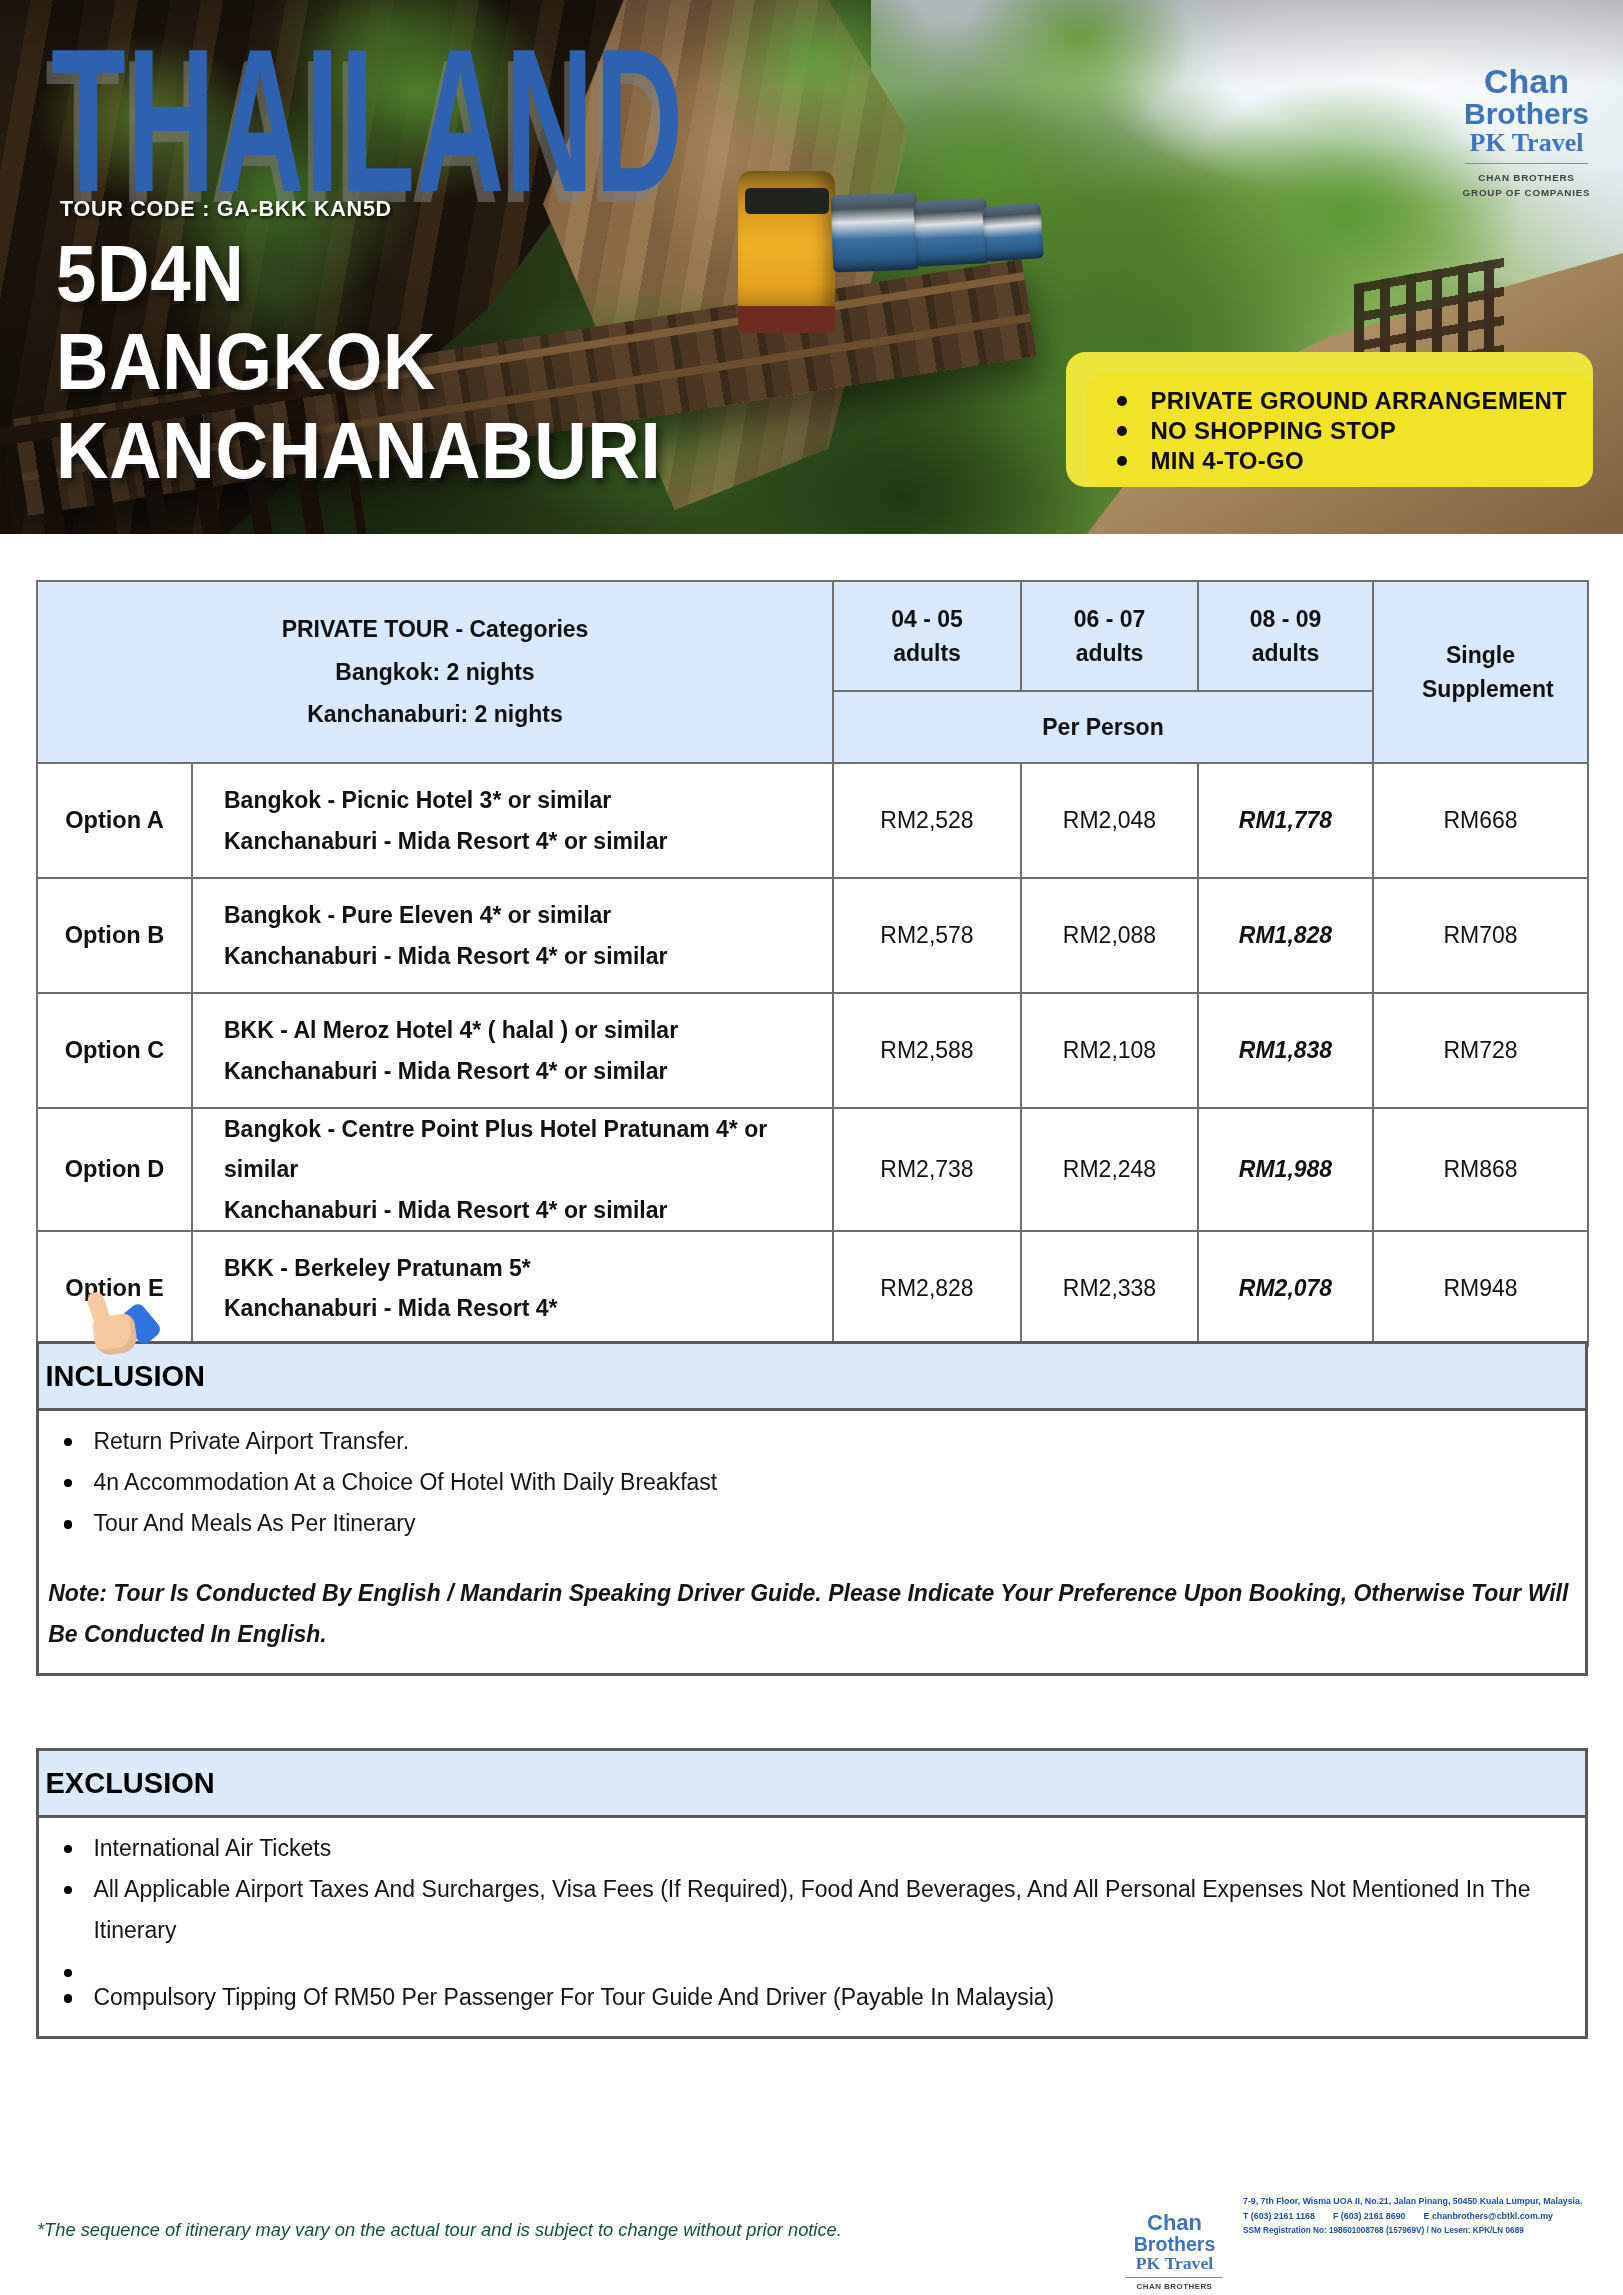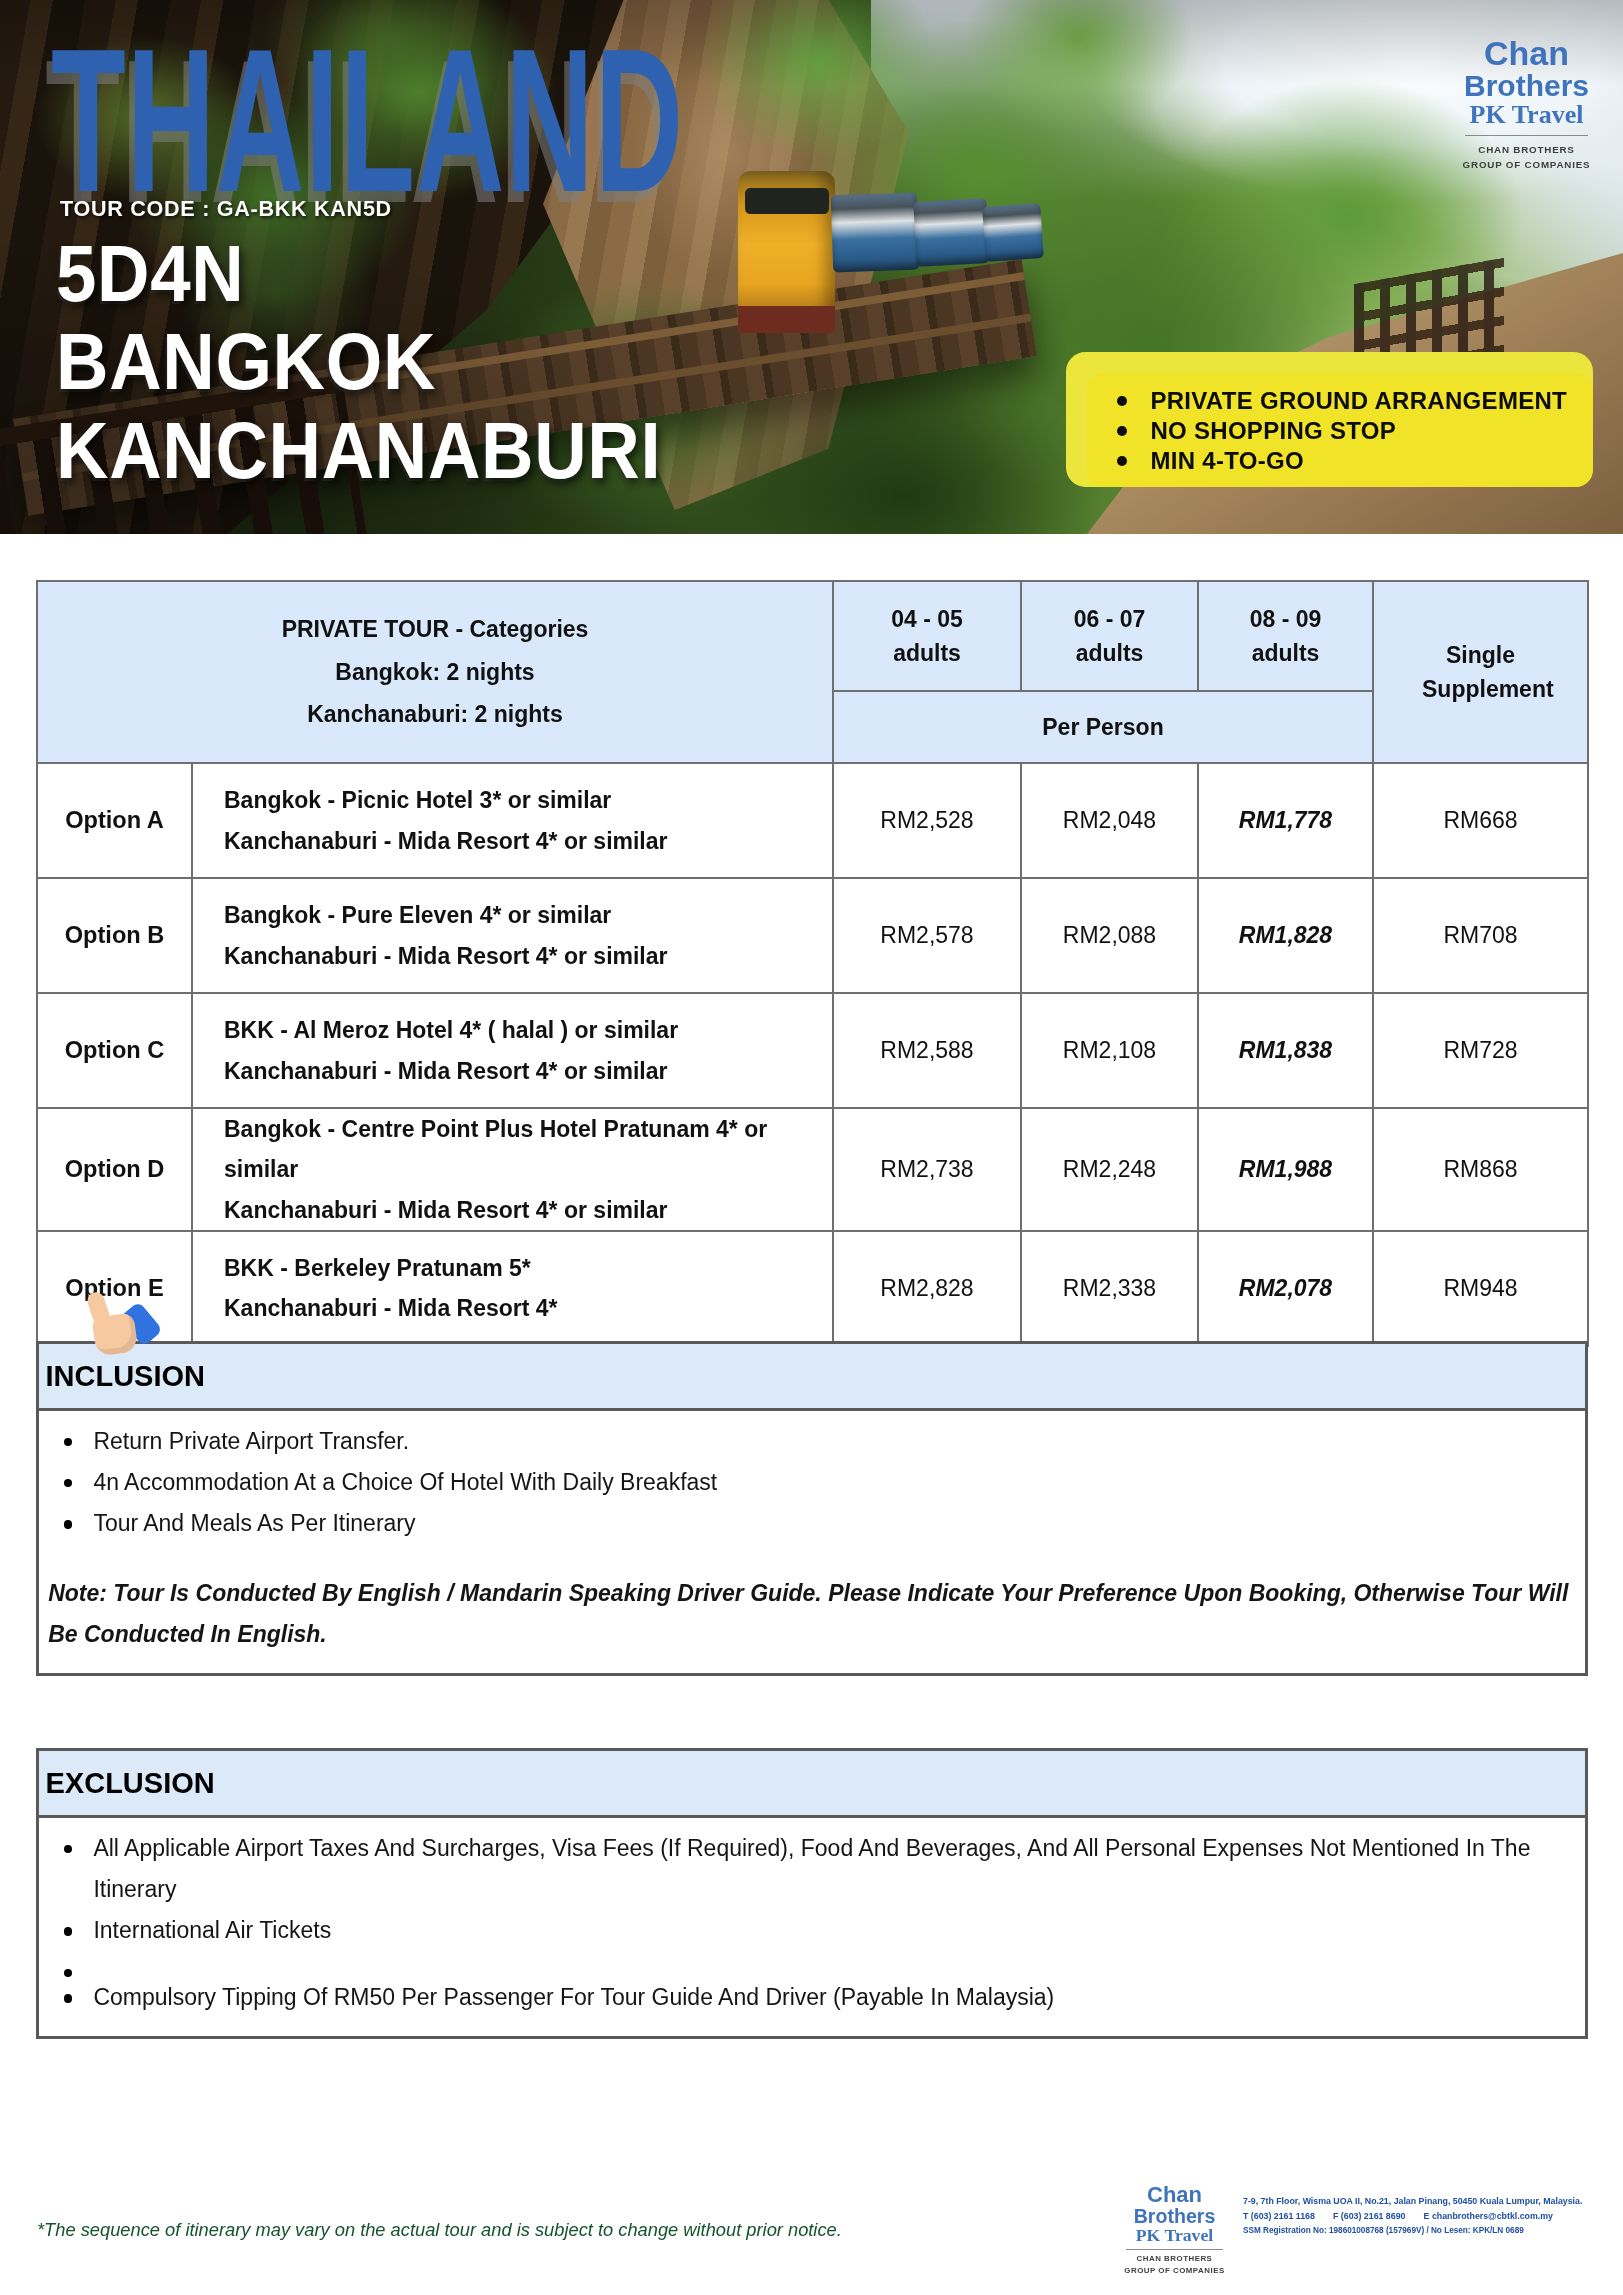--- a/index.html
+++ b/index.html
@@ -82,21 +82,21 @@
     transform:scale(0.72,1.2); transform-origin:top left;
     text-shadow:-7.9px 9.2px 0 rgba(128,128,128,0.55); white-space:nowrap; }
   .tour-code { position:absolute; left:60px; top:196px; z-index:20; color:#ffffff;
     font-weight:bold; font-size:21.6px; letter-spacing:0.7px; text-shadow:1.3px 2px 3.9px rgba(0,0,0,.8); }
   .trip-title { position:absolute; left:56px; top:230px; z-index:20; color:#ffffff;
     font-weight:bold; font-size:79px; line-height:1.12; letter-spacing:0.7px;
     transform:scaleX(0.92); transform-origin:left top;
     text-shadow:3.3px 4.6px 9.2px rgba(0,0,0,.65), -2px 2.6px 0 rgba(70,70,70,.35); }
   .brand { z-index:20; text-align:center; color:#3f74bd; font-weight:bold; }
   .brand-header { position:absolute; left:1456px; top:36px; width:141px; }
-  .brand .n1 { font-size:34px; line-height:1.02; }
+  .brand .n1 { font-size:34px; line-height:1.02;margin-top:28px; }
   .brand .n2 { font-size:30px; line-height:1.02; }
   .brand .n3 { font-size:26px; line-height:1.05;font-family:Liberation Serif, serif; }
   .brand .divider { height:1.3px; background:#8a8a8a; margin:6.5px 9.2px 5.2px; }
   .brand .grp { font-size:9.8px; color:#3f3f3f; letter-spacing:0.8px; line-height:1.55; }
 
   .highlight-box { position:absolute; left:1066px; top:352px; width:527px; height:135px; z-index:15;
     background:#ece63c; border-radius:19.6px; }
   .highlight-inner { position:absolute; left:21px; top:21px; right:0; bottom:0;
     background:#f1e428; border-radius:17px; }
   .highlight-content { position:absolute; inset:0; padding:34px 13px 0 51px; }
@@ -327,25 +327,25 @@
     </div>
     <div class="note">Note: Tour Is Conducted By English / Mandarin Speaking Driver Guide. Please Indicate Your Preference Upon Booking, Otherwise Tour Will Be Conducted In English.</div>
   </div>
 </div>
 
 <div class="section" id="exclusion">
   <div class="section-title">EXCLUSION</div>
   <div class="section-body">
     <div class="li">
       <span class="dot"></span>
+      <span>International Air Tickets</span>
+    </div>
+    <div class="li">
+      <span class="dot"></span>
       <span>All Applicable Airport Taxes And Surcharges, Visa Fees (If Required), Food And Beverages, And All Personal Expenses Not Mentioned In The Itinerary</span>
-    </div>
-    <div class="li">
-      <span class="dot"></span>
-      <span>International Air Tickets</span>
     </div>
     <div class="li">
       <span class="dot"></span>
     </div>
     <div class="li">
       <span class="dot"></span>
       <span>Compulsory Tipping Of RM50 Per Passenger For Tour Guide And Driver (Payable In Malaysia)</span>
     </div>
   </div>
 </div>

